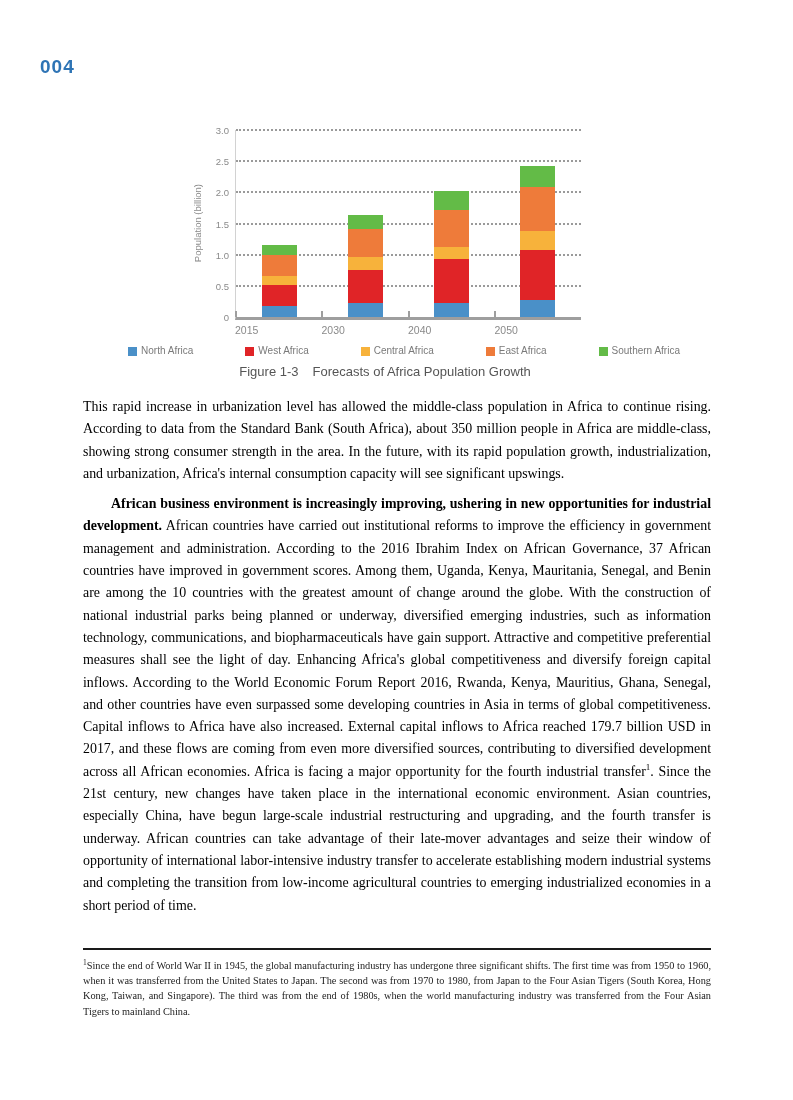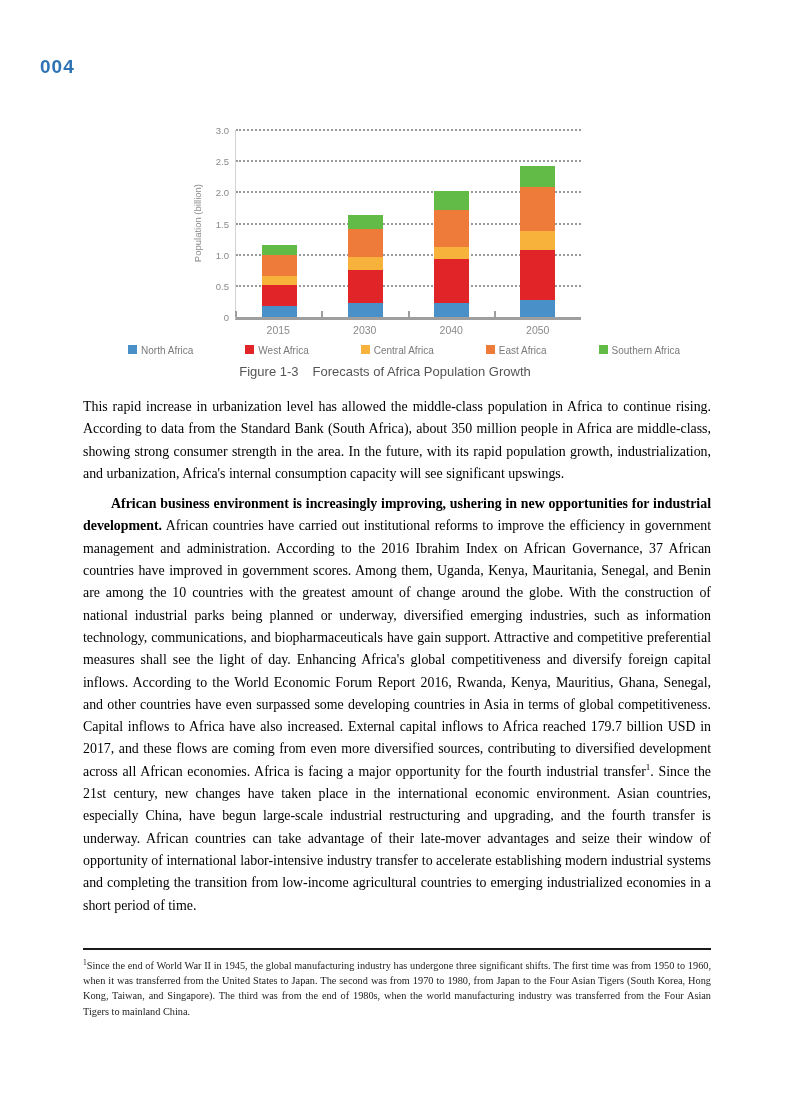--- a/index.html
+++ b/index.html
@@ -20,25 +20,25 @@
   .ylab{position:absolute;right:6px;font-size:9.5px;color:#8a8a8a;}
   .plot{position:relative;flex:1;height:187px;border-left:1px solid #d2d2d2;
         border-bottom:3px solid #9e9e9e;display:flex;align-items:flex-end;}
   .gridline{position:absolute;left:0;right:0;height:0;border-top:2px dotted #9a9a9a;}
   .xtick{position:absolute;bottom:0;width:2px;height:6px;background:#9e9e9e;}
   .bar-cell{flex:1;height:100%;display:flex;align-items:flex-end;justify-content:center;
             position:relative;z-index:1;}
   .bar{width:35px;display:flex;flex-direction:column-reverse;}
   .seg{width:100%;}
   .x-labels{display:flex;margin-left:46px;font-size:10.5px;color:#8a8a8a;padding-top:4px;}
-  .x-labels span{flex:1;text-align:center;}
+  .x-labels span{flex:1;}
   .x-title{margin-left:46px;text-align:center;font-size:10.5px;color:#8a8a8a;padding-top:1px;}
   .legend{display:flex;justify-content:center;gap:14px;margin-top:9px;
           font-size:10px;color:#7a7a7a;}
-  .legend-item{display:flex;align-items:flex-start;gap:4px;white-space:nowrap;padding-left:38px;}
+  .legend-item{display:flex;align-items:flex-end;gap:4px;white-space:nowrap;padding-left:38px;}
   .legend-swatch{width:9px;height:9px;flex:none;}
   .caption{text-align:center;margin-top:8px;font-size:13px;color:#555555;}
   .caption .cap-label{margin-right:14px;}
 
   
   .text-block{position:absolute;left:83px;top:396px;width:628px;font-size:13.9px;
               line-height:22.3px;color:#000000;text-align:justify;}
   .text-block p{margin:0;}
   .p2{margin-top:8px !important;text-indent:28px;}
   .bold-lead{font-weight:bold;}

